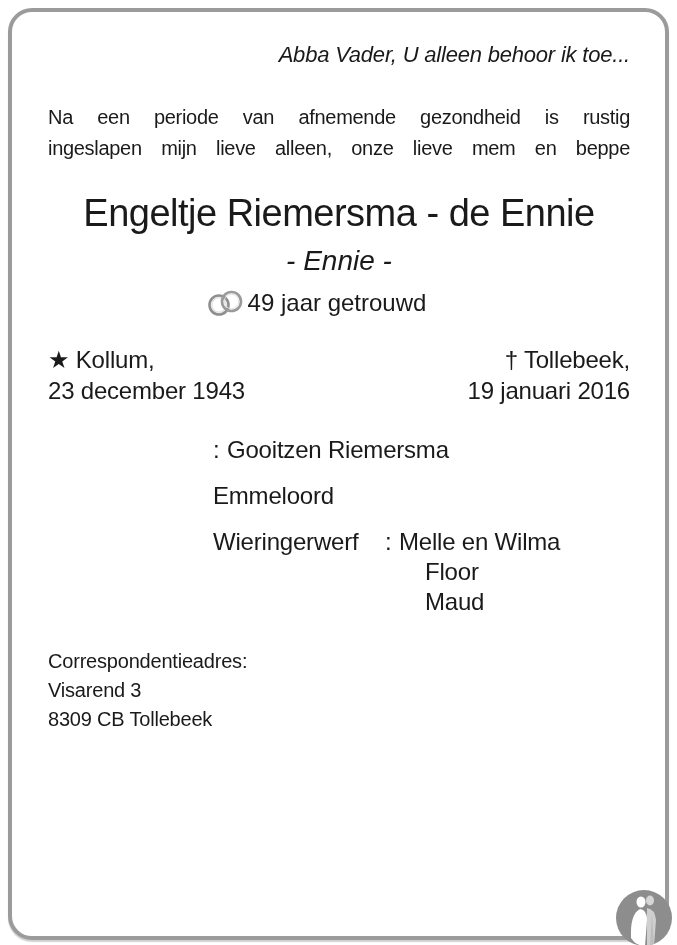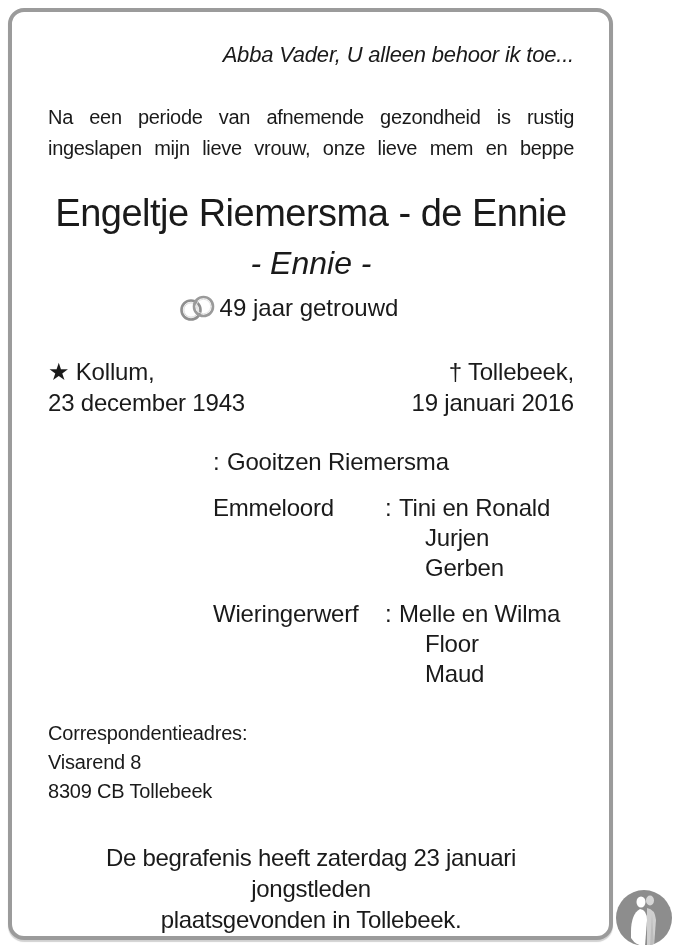--- a/index.html
+++ b/index.html
@@ -9,25 +9,25 @@
     height: 945px;
     background: #ffffff;
     overflow: hidden;
     font-family: "Liberation Sans", sans-serif;
     color: #1a1a1a;
   }
   .card {
     position: absolute;
     left: 8px;
     top: 8px;
-    width: 605px;
+    width: 661px;
     height: 932px;
     box-sizing: border-box;
     border: 4px solid #9b9b9b;
-    border-radius: 16px;
+    border-radius: 24px;
     background: #ffffff;
     padding: 0 35px 0 36px;
     box-shadow: 0 2px 1px rgba(0,0,0,0.18);
   }
   .quote {
     margin-top: 30px;
     font-size: 22px;
     font-style: italic;
     font-weight: 400;
     text-align: right;
@@ -46,37 +46,37 @@
   .name {
     margin: 26px 0 0 0;
     font-size: 38px;
     font-weight: 500;
     line-height: 46px;
     text-align: center;
     letter-spacing: -0.5px;
   }
   .nickname {
     margin-top: 9px;
-    font-size: 32px;
+    font-size: 28px;
     font-style: italic;
     text-align: center;
   }
   .marriage {
     margin-top: 11px;
     display: flex;
     align-items: center;
     justify-content: center;
     gap: 0;
     font-size: 24px;
     position: relative;
     left: -24px;
   }
   .rings { display: inline-block; }
   .dates {
-    margin-top: 33px;
+    margin-top: 26px;
     display: flex;
     justify-content: space-between;
     font-size: 24px;
     line-height: 31px;
     letter-spacing: -0.2px;
   }
   .death-block { text-align: right; }
   .family {
     margin-top: 29px;
     margin-left: 165px;
@@ -120,21 +120,21 @@
 </style>
 </head>
 <body>
 
 <div class="card">
 
   <div class="quote">Abba Vader, U alleen behoor ik toe...</div>
 
   <div class="intro">
     <div class="intro-line">Na een periode van afnemende gezondheid is rustig</div>
-    <div class="intro-line">ingeslapen mijn lieve vrouw, onze lieve mem en beppe</div>
+    <div class="intro-line">ingeslapen mijn lieve alleen, onze lieve mem en beppe</div>
   </div>
 
   <h1 class="name">Engeltje Riemersma - de Ennie</h1>
 
   <div class="nickname">- Ennie -</div>
 
   <div class="marriage">
     <svg class="rings" width="44" height="30" viewBox="0 0 44 30">
       <circle cx="15" cy="17" r="9.5" fill="none" stroke="#8f8f8f" stroke-width="2.6"></circle>
       <circle cx="15" cy="17" r="7.2" fill="none" stroke="#d9d9d9" stroke-width="1"></circle>
@@ -158,48 +158,39 @@
   <div class="family">
 
     <div class="family-row">
       <div class="family-names">
         <div class="name-line first"><span class="colon">:</span><span>Gooitzen Riemersma</span></div>
       </div>
     </div>
 
     <div class="family-row">
       <div class="family-place">Emmeloord</div>
-      <div class="family-names">
-        <div class="name-line first"><span class="colon">:</span><span>Tini en Ronald</span></div>
-        <div class="name-line rest">Jurjen</div>
-        <div class="name-line rest">Gerben</div>
-      </div>
     </div>
 
     <div class="family-row">
       <div class="family-place">Wieringerwerf</div>
       <div class="family-names">
         <div class="name-line first"><span class="colon">:</span><span>Melle en Wilma</span></div>
         <div class="name-line rest">Floor</div>
         <div class="name-line rest">Maud</div>
       </div>
     </div>
 
   </div>
 
   <div class="address">
     <div>Correspondentieadres:</div>
-    <div>Visarend 8</div>
+    <div>Visarend 3</div>
     <div>8309 CB Tollebeek</div>
   </div>
 
-  <div class="funeral">
-    <div>De begrafenis heeft zaterdag 23 januari jongstleden</div>
-    <div>plaatsgevonden in Tollebeek.</div>
-  </div>
 
   <div class="logo">
     <svg width="60" height="60" viewBox="0 0 60 60">
       <defs>
         <clipPath id="logoClip">
             <circle cx="30" cy="30" r="28"></circle>
           </clipPath>
       </defs>
       <circle cx="30" cy="30" r="28" fill="#8d8d8d"></circle>
       <g clip-path="url(#logoClip)">

